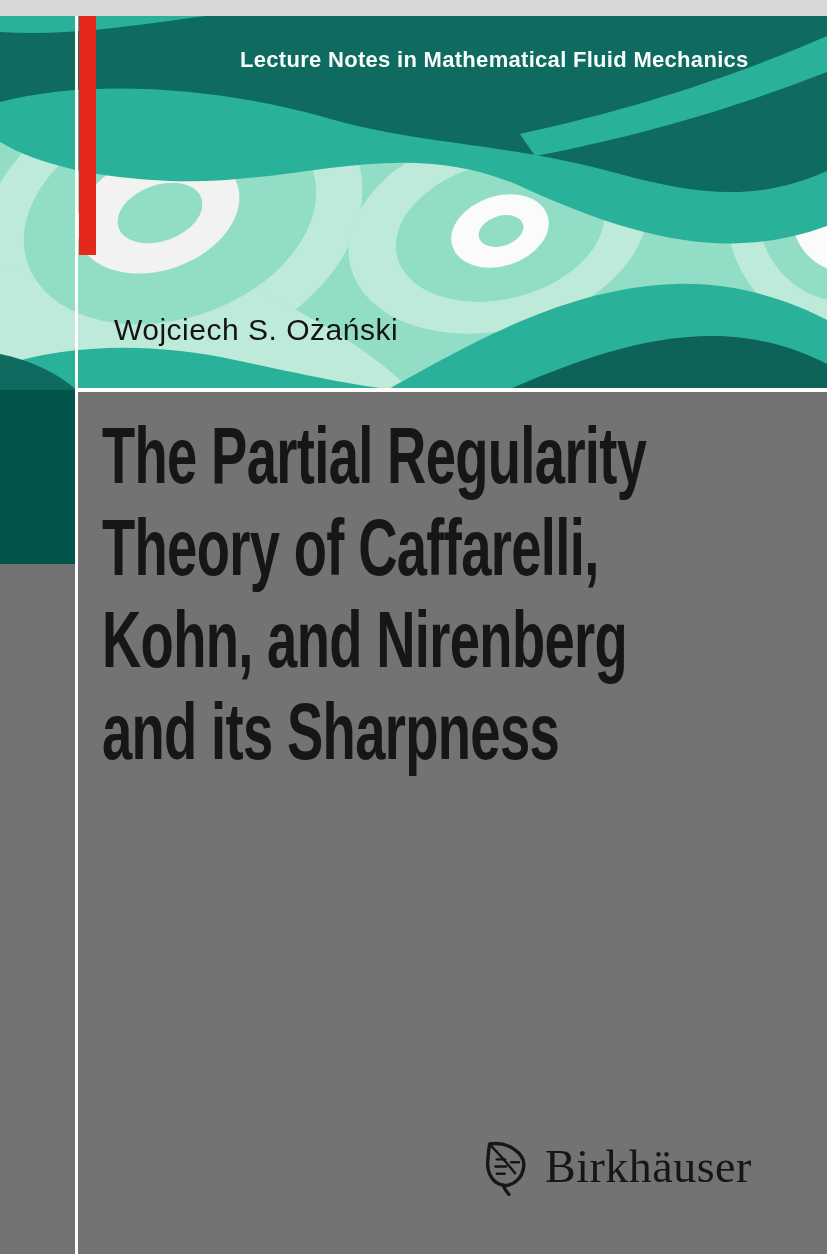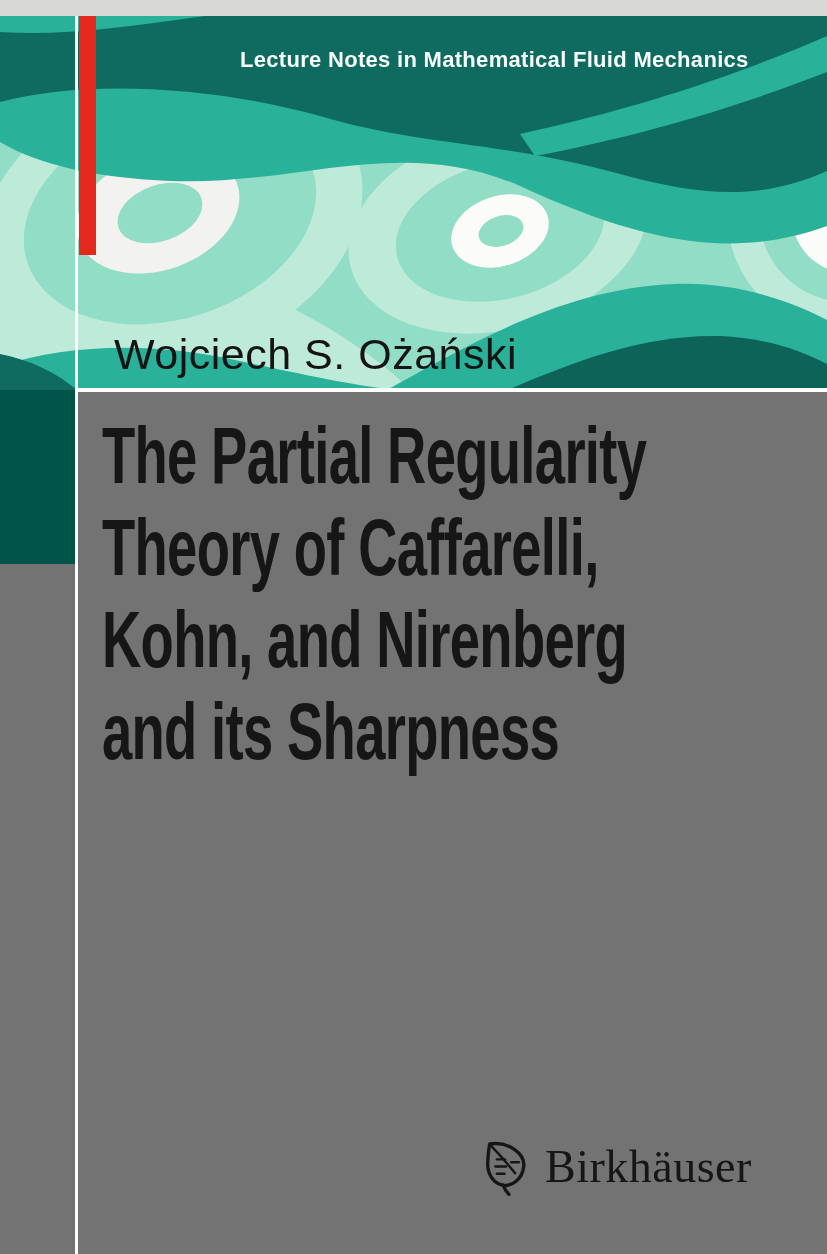--- a/index.html
+++ b/index.html
@@ -65,24 +65,24 @@
     top: 31px; left: 240px;
     z-index: 5;
     color: #f7fdfb;
     font-size: 22px;
     font-weight: 600;
     letter-spacing: 0.3px;
     white-space: nowrap;
   }
   .author-name {
     position: absolute;
-    top: 314px; left: 114px;
+    top: 297px; left: 114px;
     z-index: 5;
     color: #141414;
-    font-size: 43px;
+    font-size: 30px;
     font-weight: 400;
     letter-spacing: 0.5px;
     white-space: nowrap;
   }
   .book-title {
     position: absolute;
     top: 394px; left: 102px;
     z-index: 5;
     color: #161616;
     font-size: 80px;

